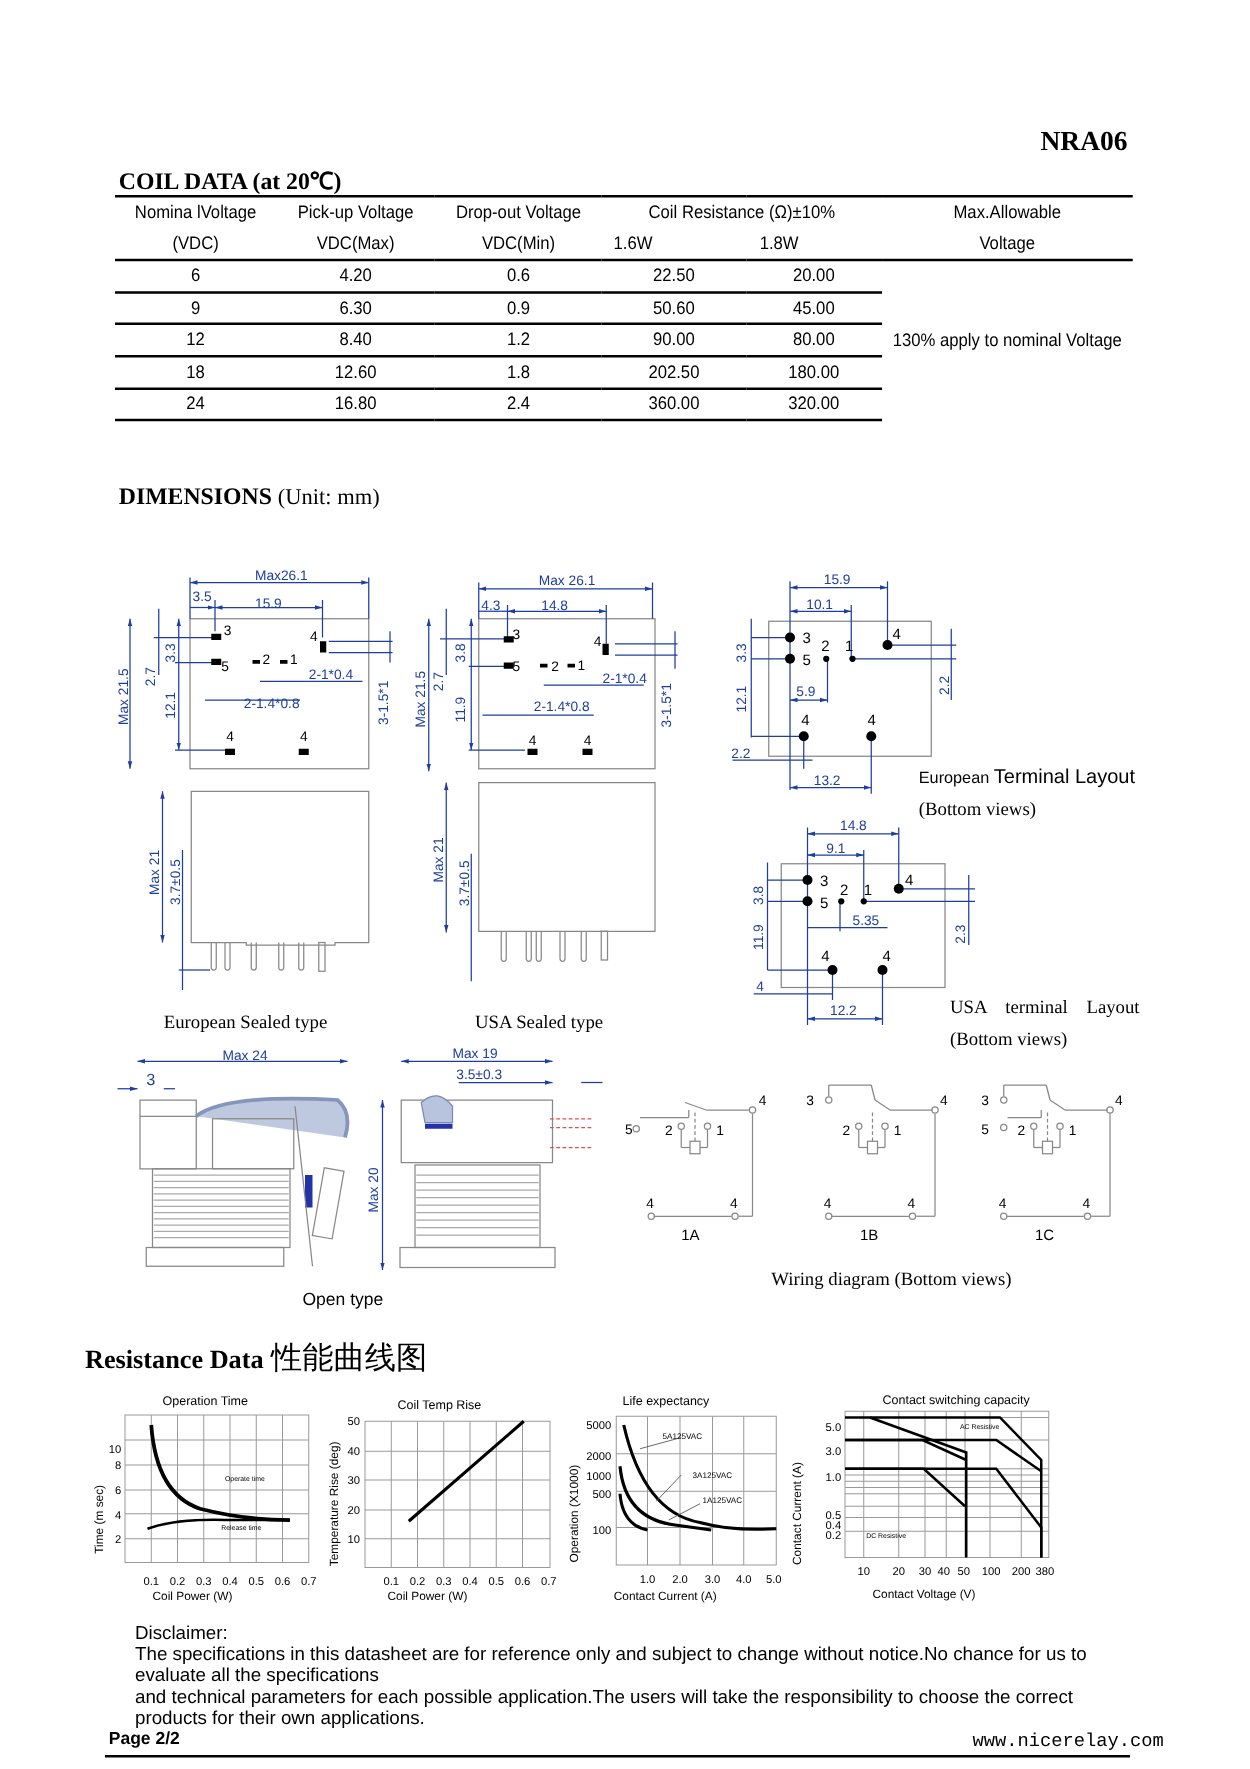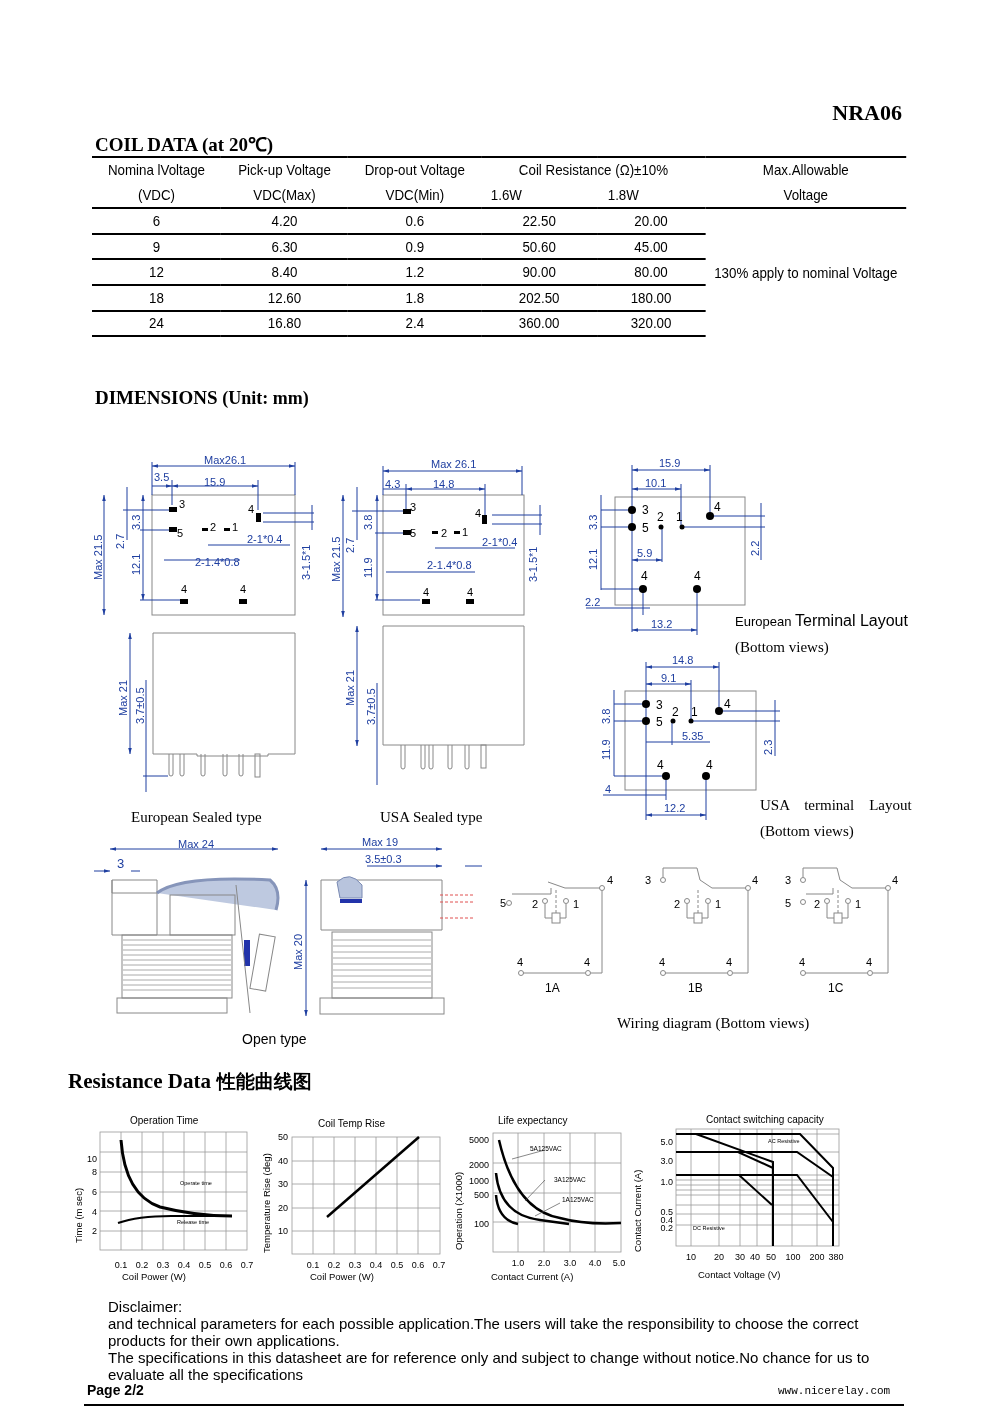--- a/index.html
+++ b/index.html
@@ -2,40 +2,40 @@
 <html><head>
 <meta charset="utf-8">
 <style>
   * { box-sizing: border-box; margin: 0; padding: 0; }
   html, body { width: 1000px; height: 1415px; background: #ffffff; overflow: hidden; }
   body { position: relative; font-family: "Liberation Sans", sans-serif; color: #000; }
   .abs { position: absolute; }
   .serif { font-family: "Liberation Serif", serif; }
   .model { right: 98px; top: 100px; font-size: 22px; font-weight: bold; }
   .sec-title { font-size: 19px; font-weight: bold; }
-  .sec-title .unit { font-weight: bold; font-size: 18px; }
+  .sec-title .unit { font-weight: normal; font-size: 18px; }
 
   table.coil { position: absolute; left: 92px; top: 156px; width: 814px; border-collapse: collapse; font-size: 14.5px; font-family: "Liberation Sans", sans-serif; transform: scaleX(0.92); transform-origin: left top; width: 885px; }
   table.coil td, table.coil th { font-weight: normal; text-align: center; height: 25.6px; padding: 0; }
   table.coil thead tr:first-child th { border-top: 2px solid #000; }
   table.coil thead tr:last-child th { border-bottom: 2px solid #000; }
   table.coil tbody tr td.d { border-bottom: 2px solid #000; }
   table.coil tbody tr:last-child td { border-bottom: 2px solid #000; }
   table.coil td.note { vertical-align: middle; }
 
   svg text { font-family: "Liberation Sans", sans-serif; }
   .dim { fill: #1e3ea0; font-size: 11px; }
   .caption { font-family: "Liberation Serif", serif; font-size: 15px; }
 
   .chart-title { font-size: 10px; }
   .disclaimer { left: 108px; top: 1298px; font-size: 15px; line-height: 17px; width: 800px; }
   .footer-line { left: 84px; top: 1404px; width: 820px; height: 2px; background: #000; }
   .page-no { left: 87px; top: 1382px; font-size: 14px; font-weight: bold; }
   .copy { left: 286px; top: 1381px; font-size: 13px; margin-top: 43px; }
-  .site { left: 778px; top: 1385px; font-size: 11px; font-family: "Liberation Mono", monospace; }
+  .site { left: 778px; top: 1385px; font-size: 15px; font-family: "Liberation Mono", monospace; }
 </style>
 </head>
 <body>
 
 <div class="abs serif model">NRA06</div>
 <div class="abs serif sec-title" style="left:95px;top:131px;">COIL DATA (at 20℃)</div>
 
 <table class="coil">
   <thead>
     <tr>
@@ -483,21 +483,21 @@
       <text x="866" y="966">4</text>
   </g>
   <text x="545" y="992" font-size="12">1A</text>
   <text x="688" y="992" font-size="12">1B</text>
   <text x="828" y="992" font-size="12">1C</text>
   <text class="caption" x="617" y="1028">Wiring diagram (Bottom views)</text>
 </svg>
 
 <div class="abs" style="left:68px;top:1069px;font-size:21px;font-weight:bold;">
   <span class="serif">Resistance Data</span>
-  <span style="font-family:'DejaVu Sans',sans-serif;font-weight:bold;font-size:19px;">性能曲线图</span>
+  <span style="font-family:'DejaVu Sans',sans-serif;font-weight:normal;font-size:25px;">性能曲线图</span>
 </div>
 
 <svg class="abs" style="left:0;top:1100px" width="1000" height="190">
 
   <g>
     <text class="chart-title" x="130" y="24">Operation Time</text>
     <g stroke="#999" stroke-width="0.8">
       <rect x="100" y="32" width="147" height="118" fill="none"></rect>
       <line x1="121" y1="32" x2="121" y2="150"></line>
         <line x1="142" y1="32" x2="142" y2="150"></line>
@@ -660,20 +660,20 @@
         <text x="673" y="64">3.0</text>
         <text x="673" y="45">5.0</text>
     </g>
     <text x="698" y="178" font-size="9.5">Contact Voltage (V)</text>
     <text transform="translate(641,152) rotate(-90)" font-size="9.5">Contact Current (A)</text>
   </g>
 </svg>
 
 <div class="abs disclaimer">
   <div>Disclaimer:</div>
+  <div>The specifications in this datasheet are for reference only and subject to change without notice.No chance for us to evaluate all the specifications</div>
   <div>and technical parameters for each possible application.The users will take the responsibility to choose the correct products for their own applications.</div>
-  <div>The specifications in this datasheet are for reference only and subject to change without notice.No chance for us to evaluate all the specifications</div>
 </div>
 
 <div class="abs page-no">Page 2/2</div>
 <div class="abs copy">© NCR Industrial Co.,Ltd. All rights of NCR are reserved.</div>
 <div class="abs site">www.nicerelay.com</div>
 <div class="abs footer-line"></div>
 
 </body></html>

